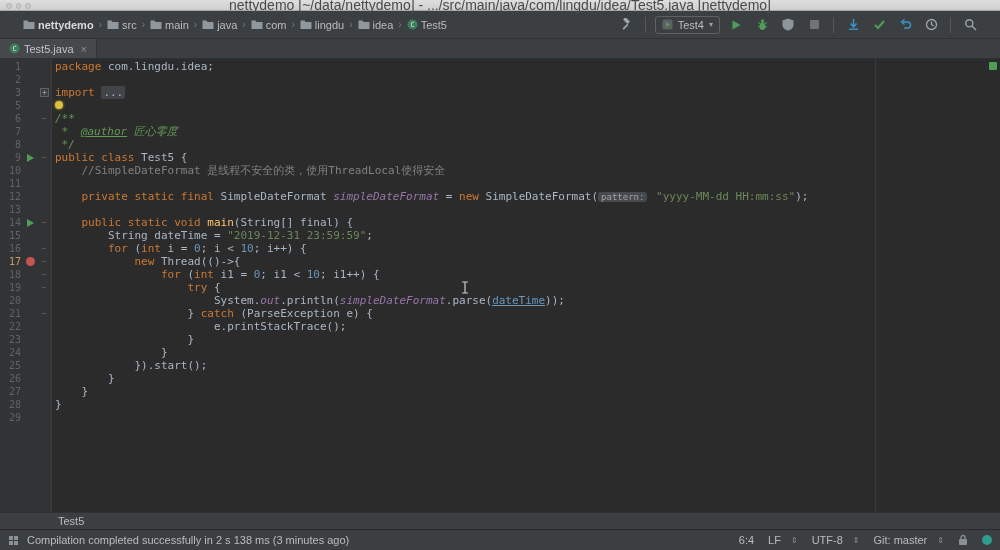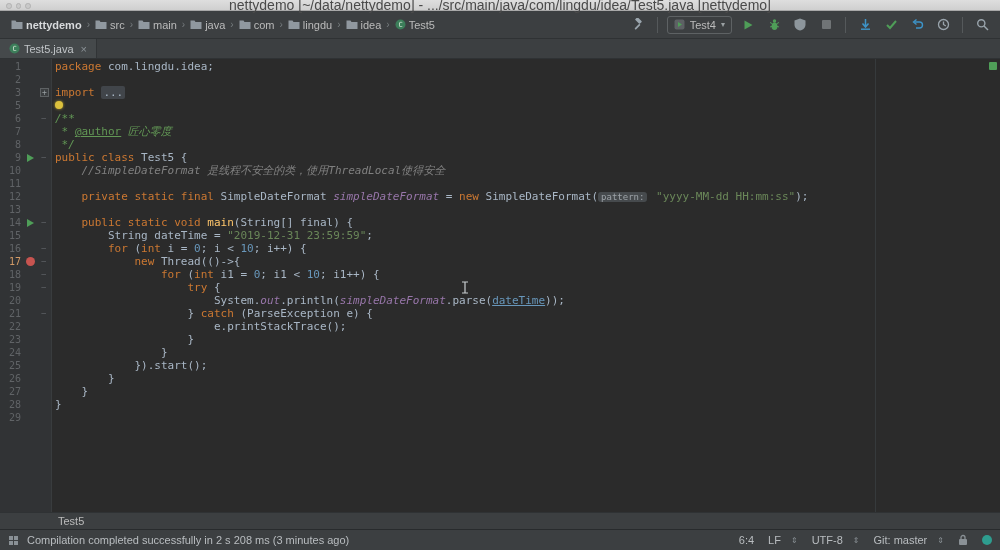--- a/index.html
+++ b/index.html
@@ -13,21 +13,21 @@
 
   
   .titlebar { height:11px; flex:none; background:linear-gradient(#dedede,#cfcfcf); position:relative;
               display:flex; align-items:center; justify-content:center; border-bottom:1px solid #a8a8a8; }
   .title-text { font-size:14px; color:#4a4a4a; white-space:nowrap; line-height:10px; }
   .traffic { position:absolute; left:6px; top:3px; display:flex; gap:4px; }
   .tdot { width:5.5px; height:5.5px; border-radius:50%; background:#c9c9c9; border:1px solid #b2b2b2; }
 
   
   .toolbar { height:28px; flex:none; background:#3c3f41; border-bottom:1px solid #2f3234;
-             display:flex; align-items:center; padding:0 8px; }
+             display:flex; align-items:center; padding:0 20px; }
   .crumbs { display:flex; align-items:center; gap:1px; font-size:11px; color:#bbbbbb; min-width:0; }
   .crumb { display:flex; align-items:center; gap:3px; padding:1px 3px; border-radius:2px; white-space:nowrap; cursor:default; }
   .crumb-bold { color:#d8dadc; font-weight:bold; }
   .crumb-sep { color:#767b7e; font-size:10px; padding:0 1px; }
   .cicon { display:inline-flex; align-items:center; }
   .actions { margin-left:auto; display:flex; align-items:center; gap:6px; flex:none; }
   .abtn { width:20px; height:18px; display:flex; align-items:center; justify-content:center; border-radius:3px; }
   .asep { width:1px; height:16px; background:#55595b; margin:0 3px; }
   .runconfig { display:flex; align-items:center; gap:5px; height:18px; padding:0 6px;
                border:1px solid #5e6264; border-radius:3px; font-size:11px; color:#bbbbbb;justify-content:center; }
@@ -58,23 +58,23 @@
                color:#9aa0a3; font-size:8px; line-height:7px; text-align:center; }
   .fold-min { position:absolute; left:3px; top:0; color:#5c6165; font-size:9px; line-height:13px; }
   .bulb { display:inline-block; width:8px; height:8px; border-radius:50%; background:#dcc13d; margin-top:2px; box-shadow:0 0 3px #b8a22e; }
   .mouse { position:absolute; left:461px; top:221px; }
 
   
   .tk { color:#cc7832; }
   .tp { color:#a9b7c6;margin-top:33px; }
   .ts { color:#6a8759; }
   .tn { color:#6897bb; }
-  .tc { color:#808080;font-style:italic; }
+  .tc { color:#808080; }
   .td { color:#629755; font-style:italic; }
-  .tdt { color:#629755; text-decoration:underline; }
+  .tdt { color:#629755; font-style:italic; text-decoration:underline;margin-left:6px; }
   .tf { color:#9876aa; font-style:italic; }
   .tm { color:#ffc66b; }
   .tu { color:#6897bb; text-decoration:underline; }
   .th { background:#464a4d; color:#9da3a8; border-radius:3px; padding:0 3px; margin-right:2px; font-size:9px; }
   .tfold { background:#41454a; color:#a9b7c6; border-radius:2px; padding:0 2px; }
 
   
   .crumb-bottom { height:17px; flex:none; background:#3c3f41; border-top:1px solid #2f3234;
                   display:flex; align-items:center; padding-left:58px; font-size:11px; color:#bbbbbb; }
   .statusbar { height:21px; flex:none; background:#3c3f41; border-top:1px solid #282b2d;
@@ -482,21 +482,21 @@
     <span class="sb-ic">
         <svg width="11" height="11" viewBox="0 0 11 11">
           <g fill="#8a9196">
             <rect x="1" y="1" width="4" height="4"></rect>
             <rect x="6" y="1" width="4" height="4"></rect>
             <rect x="1" y="6" width="4" height="4"></rect>
             <rect x="6" y="6" width="4" height="4"></rect>
           </g>
         </svg>
       </span>
-    <span class="sb-msg">Compilation completed successfully in 2 s 208 ms (3 minutes ago)</span>
+    <span class="sb-msg">Compilation completed successfully in 2 s 138 ms (3 minutes ago)</span>
     <div class="sb-right">
       <span>6:4</span>
       <span class="sb-item">
         <span>LF</span>
           <span class="ud">⇕</span>
       </span>
       <span class="sb-item">
         <span>UTF-8</span>
           <span class="ud">⇕</span>
       </span>

